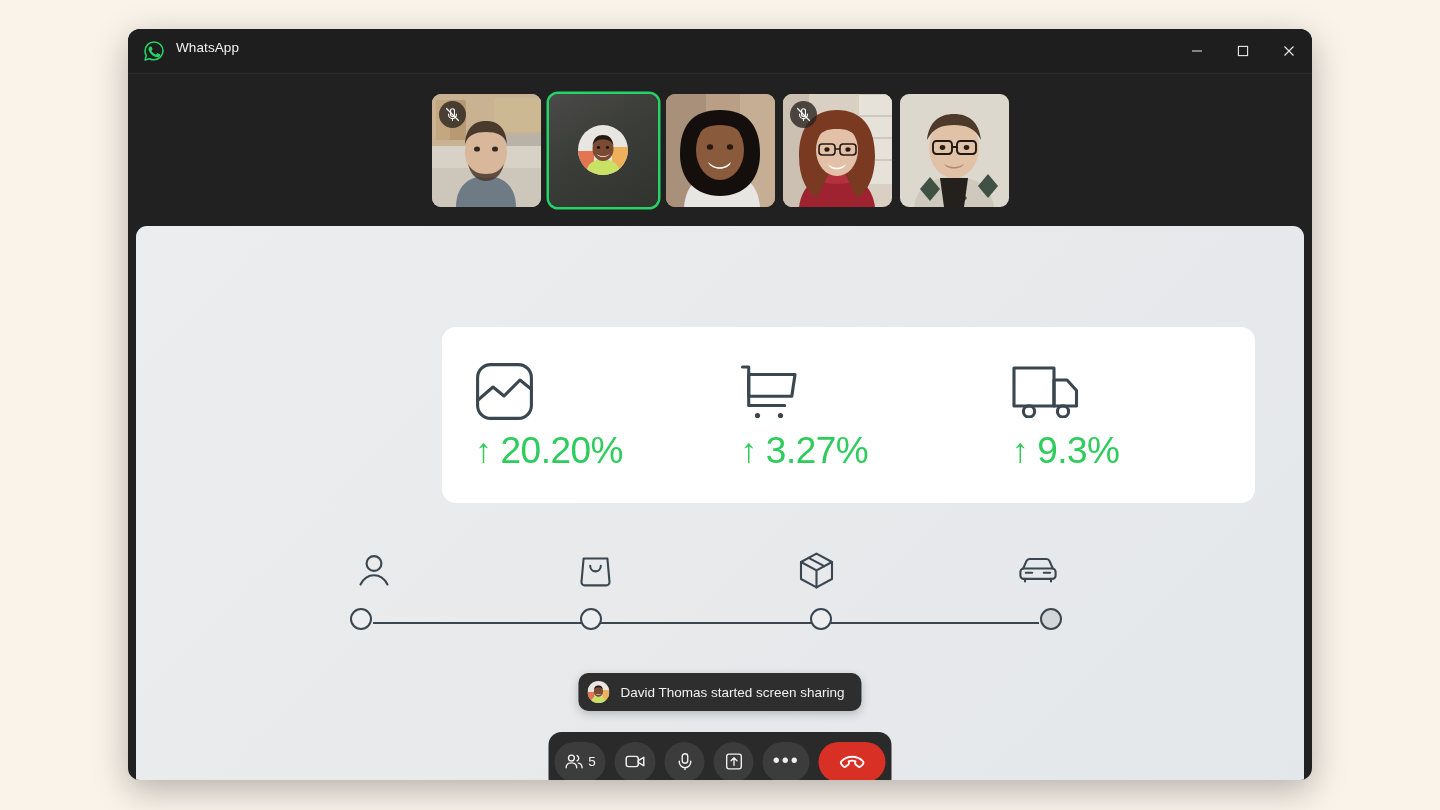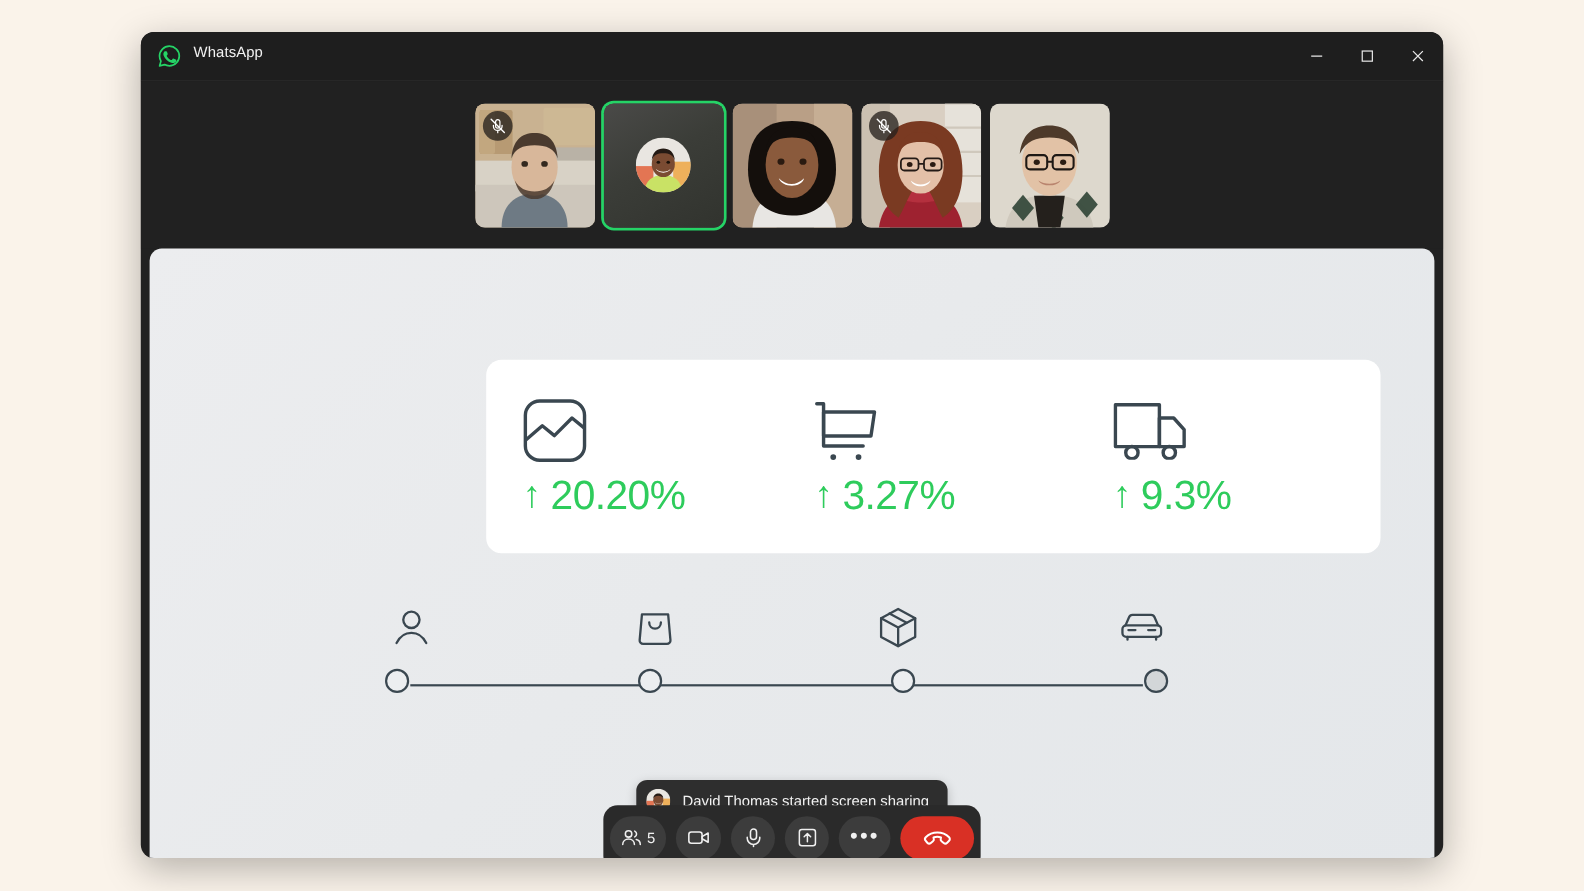--- a/index.html
+++ b/index.html
@@ -248,21 +248,20 @@
     transform: translateX(-50%);
     top: 447px;
     height: 38px;
     background: #2e2e2e;
     border-radius: 10px;
     display: flex;
     align-items: center;
     gap: 11px;
     padding: 0 17px 0 9px;
     box-shadow: 0 3px 10px rgba(0,0,0,.22);
-    margin-top: 36px;
   }
   .toast-avatar {
     width: 22px;
     height: 22px;
     border-radius: 50%;
     overflow: hidden;
     flex: 0 0 auto;
   }
   .toast-text {
     color: #f1f1f1;

